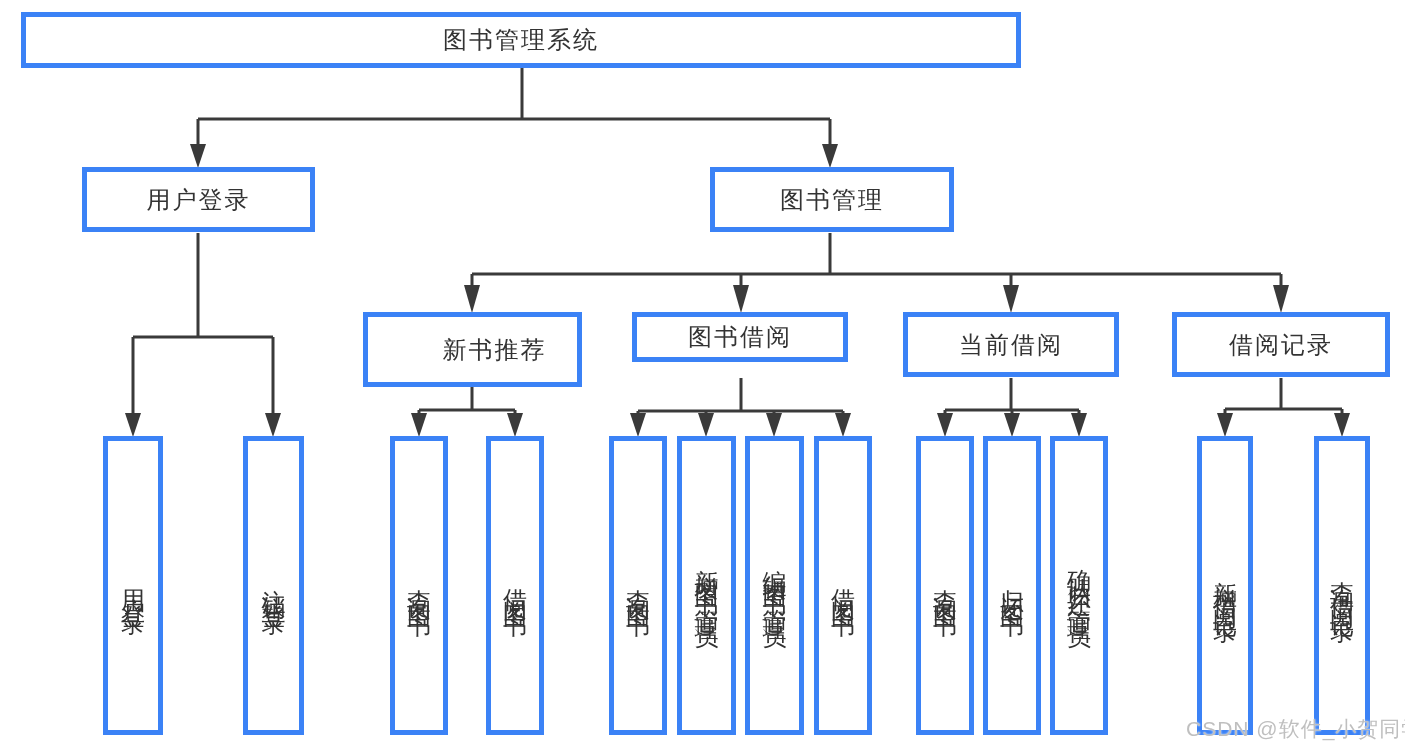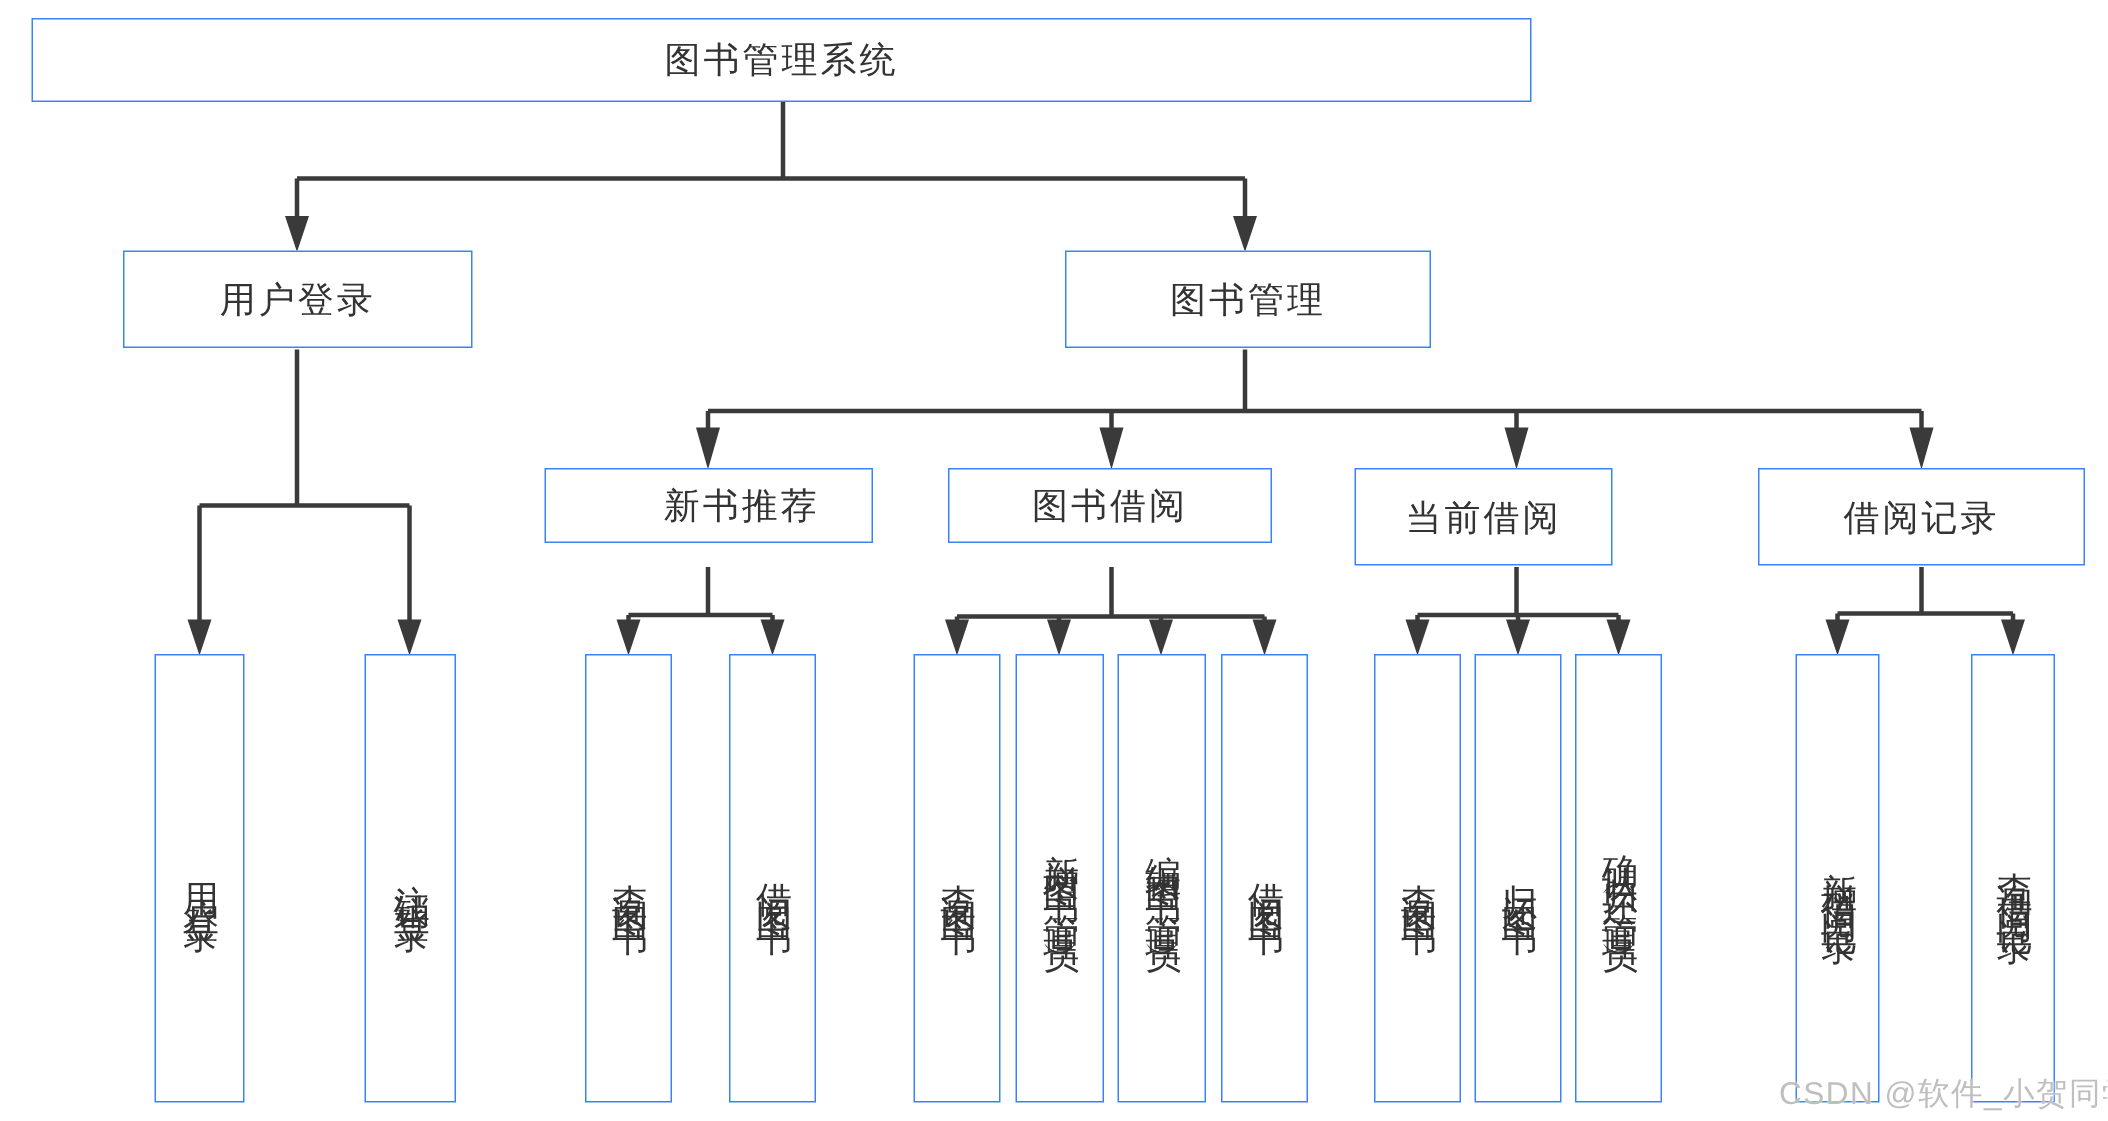--- a/index.html
+++ b/index.html
@@ -15,21 +15,21 @@
     position: absolute;
     left: 0; top: 0;
     width: 1405px; height: 747px;
     z-index: 0;
     pointer-events: none;
   }
   .node {
     position: absolute;
     box-sizing: border-box;
     background: #ffffff;
-    border: 1px solid #3b82f6;
+    border: 5px solid #3b82f6;
     display: flex;
     align-items: center;
     justify-content: center;
     color: #333333;
     z-index: 1;
   }
   .hnode {
     font-size: 24px;
     letter-spacing: 2px;
     white-space: nowrap;
@@ -46,23 +46,23 @@
     line-height: 1;
     white-space: nowrap;
     color: #333333;
   }
   
   .n-root   { left: 21px;   top: 12px;  width: 1000px; height: 56px; }
   
   .n-login  { left: 82px;   top: 167px; width: 233px;  height: 65px; }
   .n-mgmt   { left: 710px;  top: 167px; width: 244px;  height: 65px; }
   
-  .n-sec0   { left: 363px;  top: 312px; width: 219px;  height: 50px; padding-left: 44px; }
+  .n-sec0   { left: 363px;  top: 312px; width: 219px;  height: 75px; padding-left: 44px; }
   .n-sec1   { left: 632px;  top: 312px; width: 216px;  height: 50px; }
-  .n-sec2   { left: 903px;  top: 312px; width: 172px;  height: 65px; }
+  .n-sec2   { left: 903px;  top: 312px; width: 216px;  height: 65px; }
   .n-sec3   { left: 1172px; top: 312px; width: 218px;  height: 65px; }
   
   .n-l0  { left: 103px;  width: 60px; }
   .n-l1  { left: 243px;  width: 61px; }
   .n-l2  { left: 390px;  width: 58px; }
   .n-l3  { left: 486px;  width: 58px; }
   .n-l4  { left: 609px;  width: 58px; }
   .n-l5  { left: 677px;  width: 59px; }
   .n-l6  { left: 745px;  width: 59px; }
   .n-l7  { left: 814px;  width: 58px; }

